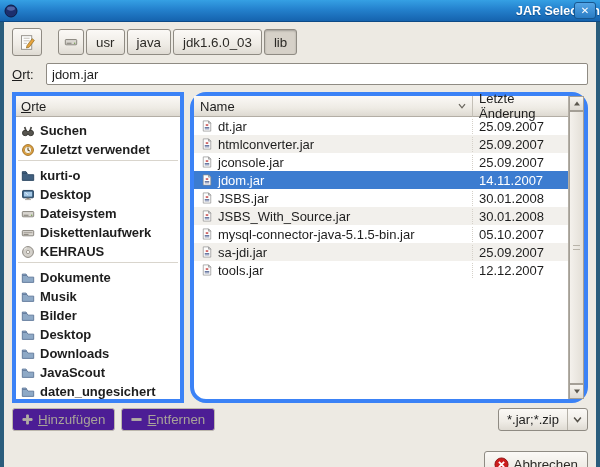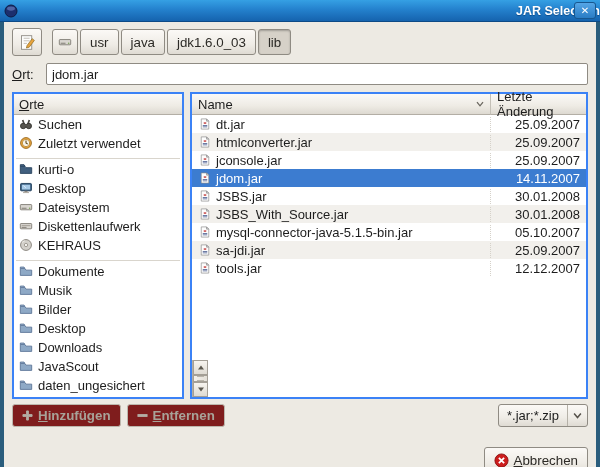--- a/index.html
+++ b/index.html
@@ -9,57 +9,57 @@
   .titlebar{height:21px;flex:0 0 21px;background:linear-gradient(#35a0e4,#2481cd 45%,#1563ae);border-bottom:1px solid #0d4a86;display:flex;align-items:center;padding:0 4px;position:relative;}
   .titlebar .app-icon{width:14px;height:14px;flex:0 0 14px;}
   .title-text{position:absolute;left:0;right:0;text-align:right;color:#ffffff;font-weight:bold;font-size:12.5px;text-shadow:0 1px 1px #0b4c8c;}
   .close-btn{margin-left:auto;width:20px;height:15px;border-radius:3px;background:linear-gradient(#55a6e6,#2a7cc4);border:1px solid #17578f;display:flex;align-items:center;justify-content:center;color:#fff;font-size:10px;font-weight:bold;line-height:1;cursor:default;z-index:2;}
   
   .content{flex:1;background:#edeae3;border-left:4px solid #2a5d7c;border-right:4px solid #2a5d7c;border-bottom:4px solid #2a5d7c;box-sizing:border-box;display:flex;flex-direction:column;padding:5px 8px 7px 8px;}
   .icon{display:inline-flex;align-items:center;justify-content:center;}
   .icon svg{display:block;}
   
   .btn{display:inline-flex;align-items:center;justify-content:center;gap:5px;background:linear-gradient(#fbf9f6,#efece6 60%,#dfdbd3);border:1px solid #8f8b83;border-radius:3px;color:#2c2a26;padding:0 9px;height:26px;box-sizing:border-box;white-space:nowrap;}
-  .btn.disabled{color:#a8a399;background:#7f1d1d;border-color:#bcb7ad;font-weight:bold;}
+  .btn.disabled{color:#a8a399;background:#4c1d95;border-color:#bcb7ad;}
   .btn.disabled .icon svg *{fill:#b3aea4;stroke:#b3aea4;}
   u{text-decoration:underline;}
   
   .toolbar{display:flex;align-items:center;height:30px;flex:0 0 30px;}
   .toolbar .edit-toggle{width:30px;padding:0;height:28px;}
-  .crumbs{display:flex;align-items:center;gap:2px;margin-left:10px;}
+  .crumbs{display:flex;align-items:center;gap:2px;margin-left:16px;}
   .crumb{height:26px;}
   .crumb.root{padding:0 5px;}
   .crumb.active{background:#d6d1c8;box-shadow:inset 0 1px 2px rgba(0,0,0,.25);font-weight:normal;}
   
   .loc-row{display:flex;align-items:center;margin-top:5px;height:24px;flex:0 0 24px;}
   .loc-label{width:34px;flex:0 0 34px;}
   .loc-input{flex:1;height:22px;box-sizing:border-box;border:1px solid #8f8b83;border-radius:2px;background:#fff;padding:2px 5px;font:inherit;color:#1d1d1d;}
   
   .panes{flex:1;display:flex;margin-top:6px;min-height:0;}
-  .pane{background:#fff;border:2px solid #3b82f6;box-sizing:border-box;display:flex;flex-direction:column;min-height:0;}
+  .pane{background:#fff;border:4px solid #3b82f6;box-sizing:border-box;display:flex;flex-direction:column;min-height:0;}
   .sidebar{width:172px;flex:0 0 172px;}
   .pane-header{height:21px;flex:0 0 21px;background:linear-gradient(#fbf9f6,#eeebe4 60%,#ddd9d1);border-bottom:1px solid #b3aea5;display:flex;align-items:center;padding:0 5px;box-sizing:border-box;}
   .sidebar-list{flex:1;overflow:hidden;padding-top:2px;}
-  .place-row{display:flex;align-items:flex-start;gap:5px;height:19px;padding:0 4px;}
+  .place-row{display:flex;align-items:flex-end;gap:5px;height:19px;padding:0 4px;font-weight:bold;}
   .place-row .icon{width:15px;flex:0 0 15px;}
   .sep{border-top:1px solid #d9d5cd;margin:3px 2px;}
   .splitter{width:6px;flex:0 0 6px;}
   
-  .filepane{flex:1;flex-direction:column;display:flex;}
+  .filepane{flex:1;flex-direction:row;display:flex;border-radius:16px;}
   .file-main{flex:1;display:flex;flex-direction:column;min-width:0;}
   .file-headers{display:flex;height:21px;flex:0 0 21px;}
   .col-header{background:linear-gradient(#fbf9f6,#eeebe4 60%,#ddd9d1);border-bottom:1px solid #b3aea5;display:flex;align-items:center;padding:0 6px;box-sizing:border-box;}
   .col-name{flex:1;min-width:0;justify-content:space-between;}
   .col-date{width:96px;flex:0 0 96px;border-left:1px solid #c4c0b7;}
   .file-rows{flex:1;overflow:hidden;}
   .file-row{display:flex;height:18px;align-items:center;}
   .file-row.alt{background:#f2f0ec;}
   .file-row .cell-name{flex:1;min-width:0;display:flex;align-items:center;gap:5px;padding:0 6px;overflow:hidden;white-space:nowrap;}
   .file-row .cell-name .icon{width:13px;flex:0 0 13px;}
-  .file-row .cell-date{width:96px;flex:0 0 96px;padding:0 6px;box-sizing:border-box;border-left:1px dotted #d5d1c9;text-align:right;}
+  .file-row .cell-date{width:96px;flex:0 0 96px;padding:0 6px;box-sizing:border-box;border-left:1px dotted #d5d1c9;}
   .file-row.sel{background:#3c7cd0;color:#ffffff;}
   .file-row.sel .cell-date{border-left-color:#3c7cd0;}
   
   .scrollbar{width:15px;flex:0 0 15px;background:#e6e2db;border-left:1px solid #b3aea5;display:flex;flex-direction:column;}
   .sb-btn{height:15px;flex:0 0 15px;background:linear-gradient(#f7f4ef,#dfdbd3);border:1px solid #a49f96;box-sizing:border-box;display:flex;align-items:center;justify-content:center;}
   .sb-thumb{flex:1;margin:0;background:linear-gradient(90deg,#f4f1ec,#e3dfd7);border:1px solid #a49f96;box-sizing:border-box;display:flex;align-items:center;justify-content:center;}
   .grip{width:7px;border-top:1px solid #b9b4aa;border-bottom:1px solid #b9b4aa;height:3px;}
   
   .actions-row{display:flex;align-items:center;margin-top:4px;height:24px;flex:0 0 24px;}
   .actions-row .btn{height:23px;}

